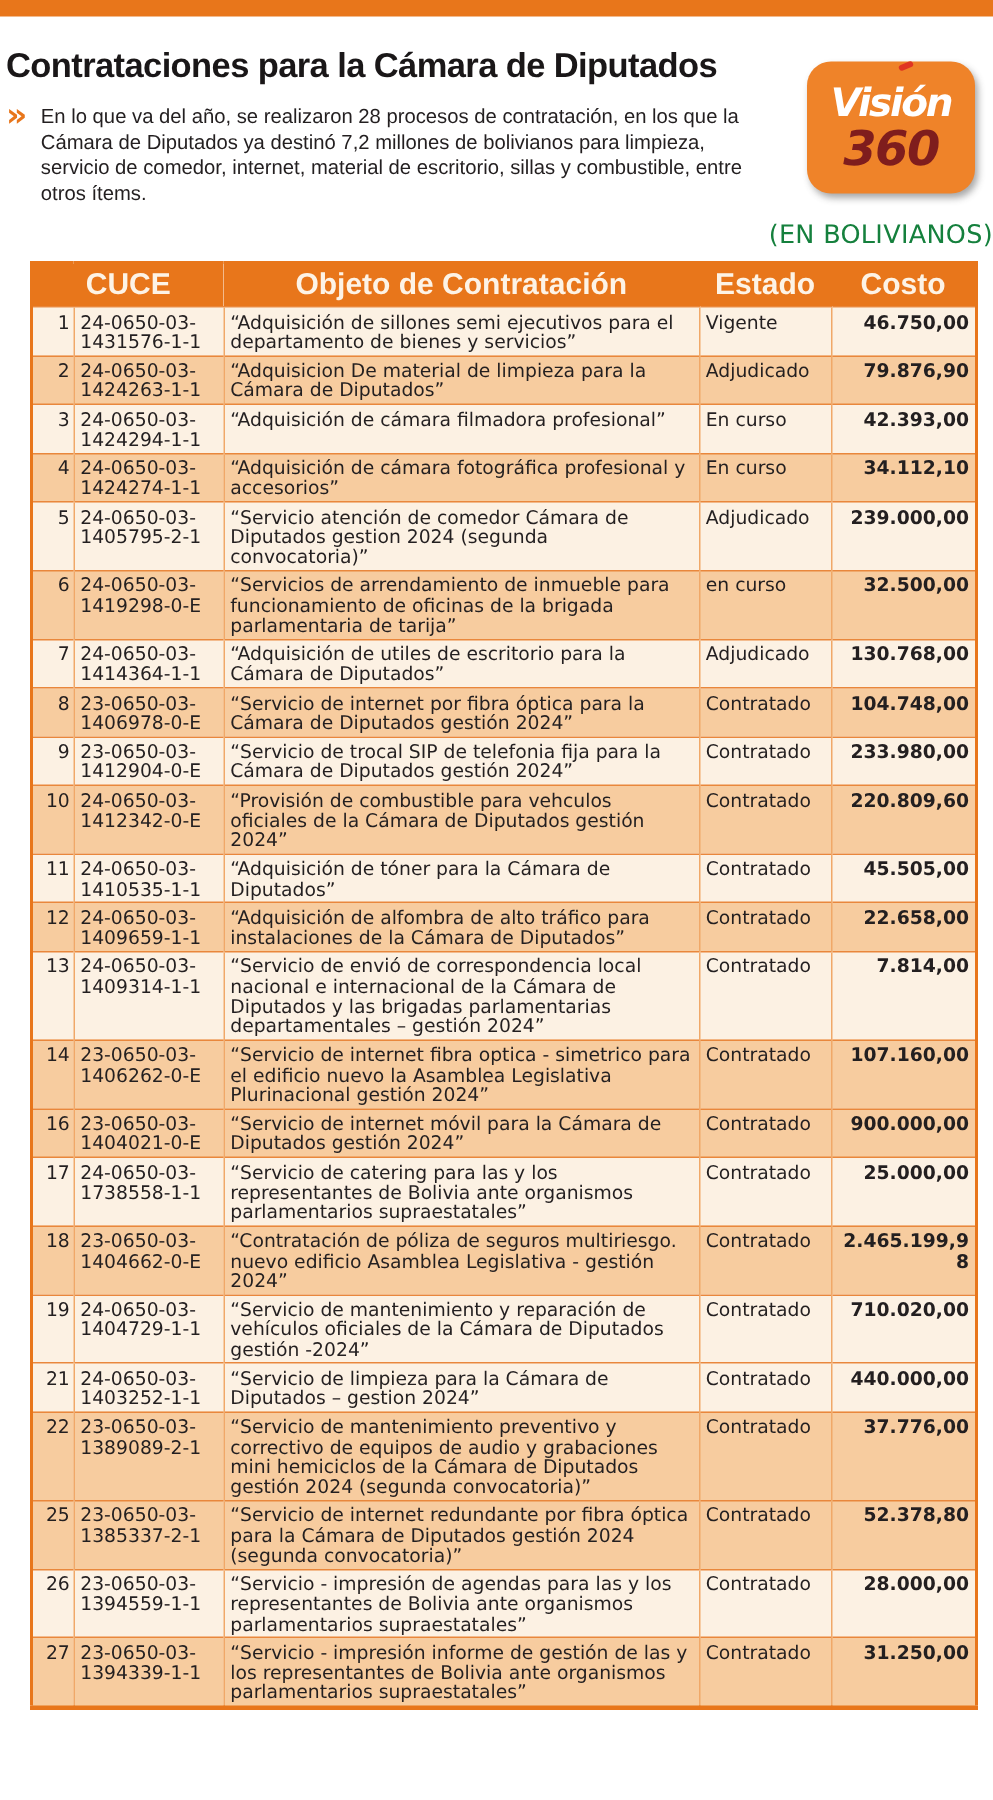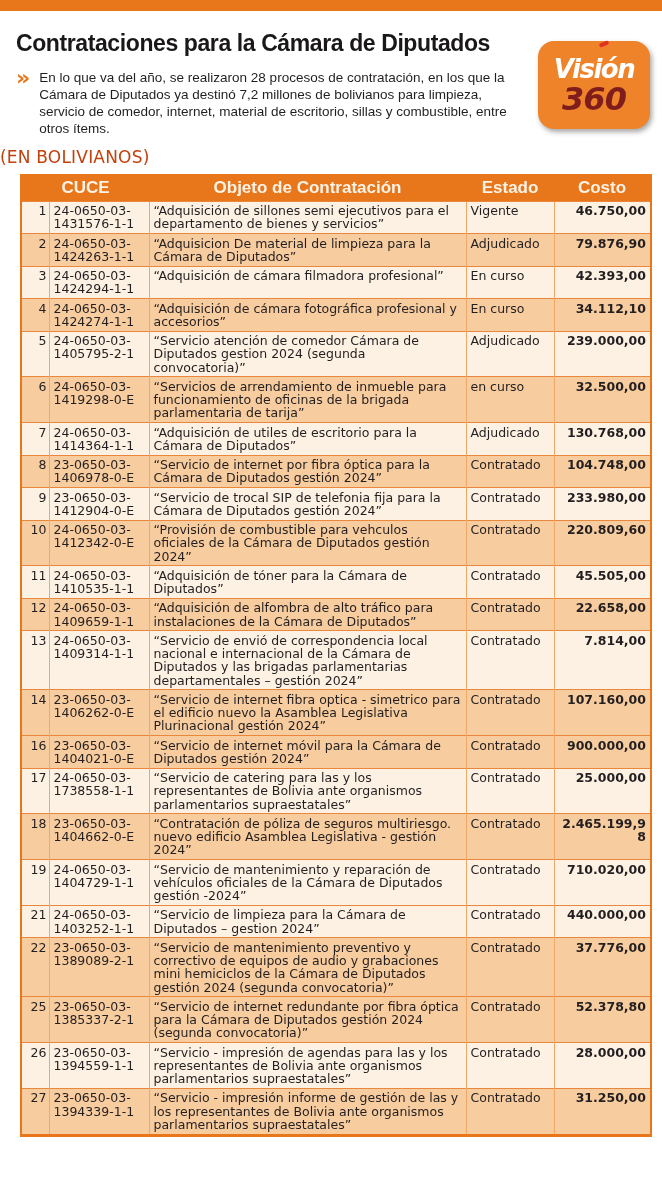--- a/index.html
+++ b/index.html
@@ -3,21 +3,21 @@
 <meta charset="utf-8">
 <style>
   html,body{margin:0;padding:0;background:#ffffff;}
   body{
     width:662px;
     font-family:"DejaVu Sans","Liberation Sans",sans-serif;
     color:#231f20;
     -webkit-font-smoothing:antialiased;
   }
   .top-bar{height:11px;background:#e8761b;}
-  .header{position:relative;padding:17px 20px 0 16px;}
+  .header{position:relative;padding:17px 20px 0 4px;}
   .title{
     margin:2px 0 12px 0;
     font-size:23px;font-weight:bold;letter-spacing:-0.4px;
     color:#1a1718;
     font-family:"Liberation Sans","DejaVu Sans",sans-serif;
   }
   .logo{
     position:absolute;top:30px;right:12px;
     width:112px;height:88px;border-radius:16px;
     background:#ef8329;
@@ -42,36 +42,36 @@
   .intro{display:flex;gap:9px;width:505px;margin:0;}
   .intro-marker{
     color:#e8761b;font-weight:bold;font-size:22px;line-height:0.85;
     flex:0 0 auto;
   }
   .intro-text{
     margin:0;font-size:13.5px;line-height:1.26;color:#231f20;
     font-family:"Liberation Sans","DejaVu Sans",sans-serif;
   }
   .unit-label{
-    text-align:left;font-size:17px;color:#c2410c;
+    text-align:right;font-size:17px;color:#15803d;
     margin:10px 0 7px 0;letter-spacing:0.2px;
   }
   table.tbl{
     border-collapse:collapse;table-layout:fixed;
     width:630px;margin:0 0 0 20px;
     border:2px solid #e8761b;border-bottom-width:3px;
   }
   col.c-n{width:28px;}
   col.c-cuce{width:100px;}
   col.c-obj{width:317px;}
   col.c-est{width:88px;}
   col.c-cost{width:97px;}
   th{
     background:#e8761b;color:#fdf3e6;
-    font-size:17px;font-weight:bold;text-align:center;
+    font-size:20px;font-weight:bold;text-align:center;
     padding:3px 0;line-height:1.1;
     font-family:"Liberation Sans","DejaVu Sans",sans-serif;
     overflow:hidden;white-space:nowrap;
   }
   td{
     font-size:12.5px;line-height:1.06;
     padding:2.5px 4px;vertical-align:top;
     border-top:1.5px solid #e9873c;
     border-left:1px solid #f0a868;
     word-wrap:break-word;

